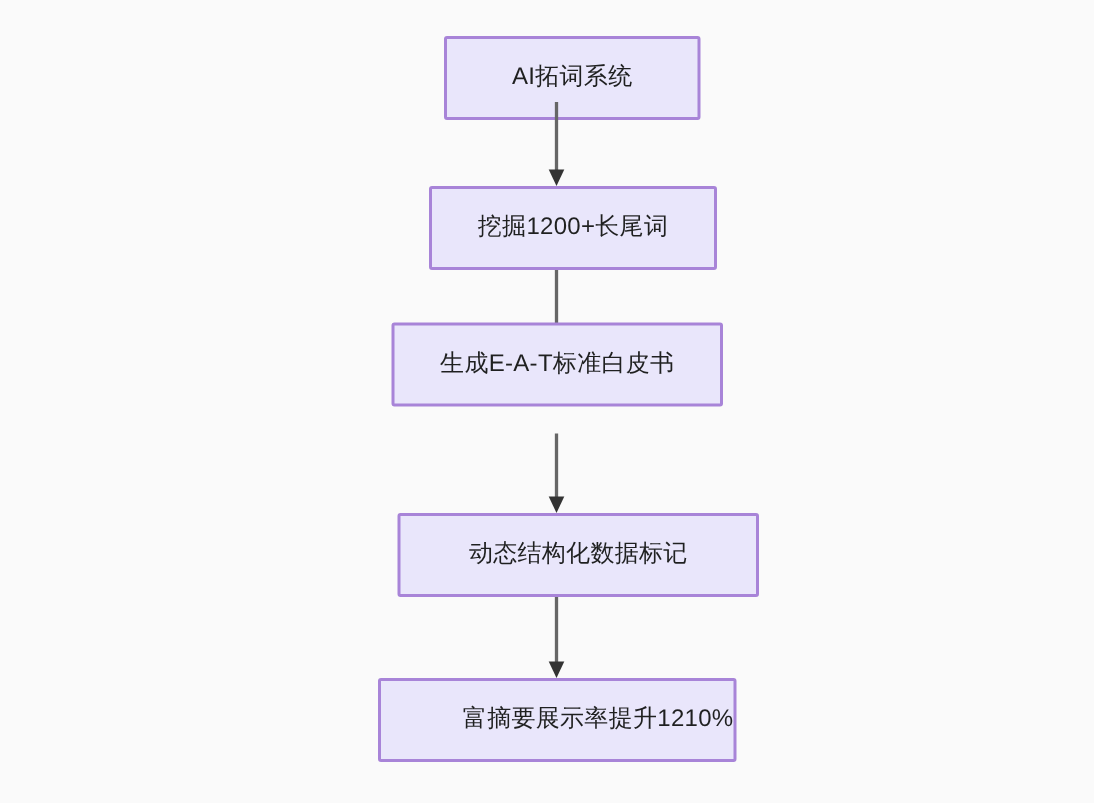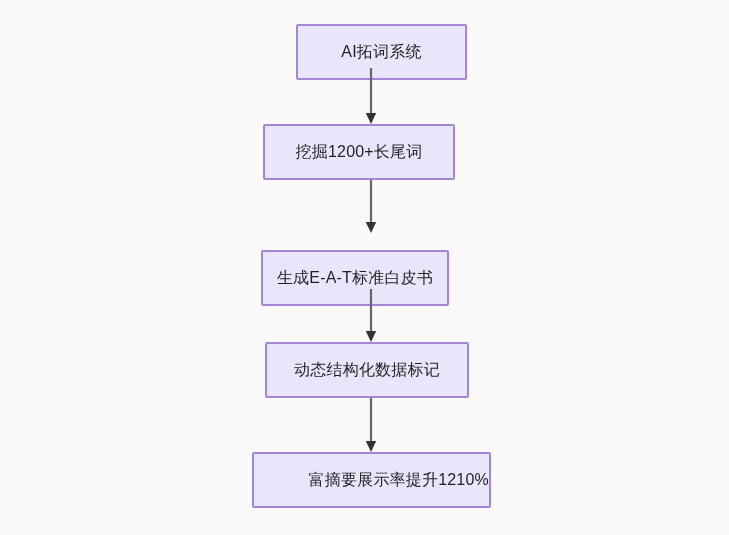--- a/index.html
+++ b/index.html
@@ -42,23 +42,23 @@
     position: absolute;
     width: 12px;
     pointer-events: none;
   }
   .connector svg {
     display: block;
     overflow: visible;
   }
   
   #node-0 { left: 296px; top: 12px;  width: 171px; margin-top: 12px; }
-  #node-1 { left: 263px; top: 124px; width: 192px; }
-  #node-2 { left: 261px; top: 250px; width: 188px; }
-  #node-3 { left: 265px; top: 342px; width: 204px; }
+  #node-1 { left: 286px; top: 124px; width: 192px; }
+  #node-2 { left: 261px; top: 215px; width: 221px; }
+  #node-3 { left: 265px; top: 342px; width: 241px; }
   #node-4 { left: 252px; top: 452px; width: 239px; justify-content: flex-end; }
 
   #edge-0 { left: 365px; top: 68px;  height: 56px; }
   #edge-1 { left: 365px; top: 180px; height: 53px; }
   #edge-2 { left: 365px; top: 289px; height: 53px; }
   #edge-3 { left: 365px; top: 398px; height: 54px; }
 </style>
 </head>
 <body>
 

